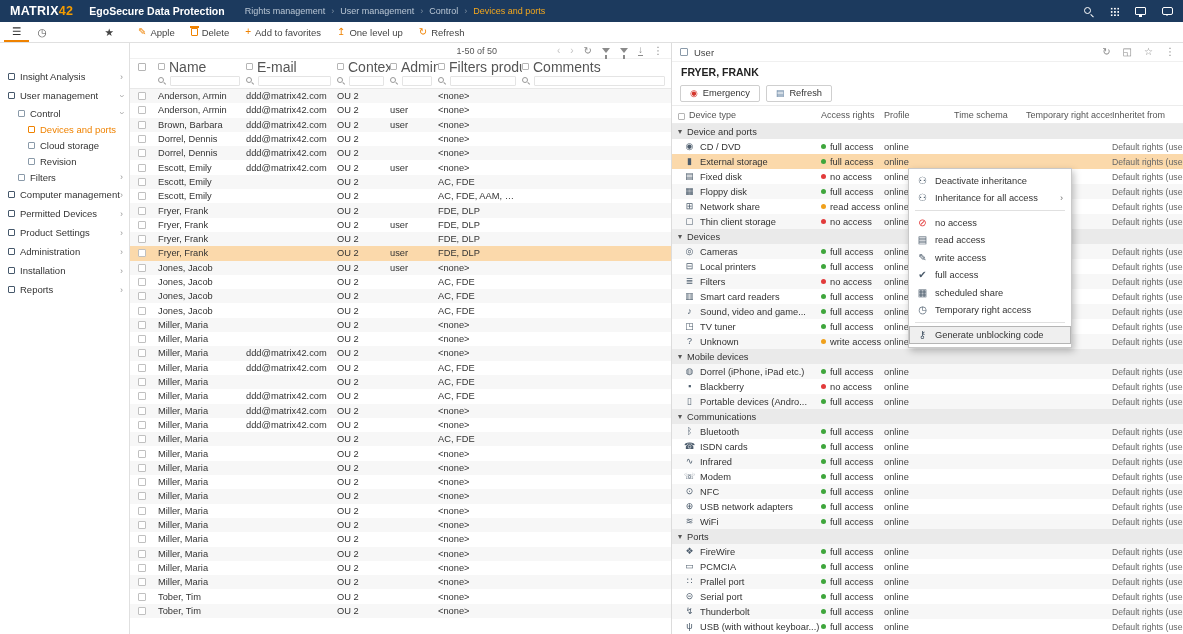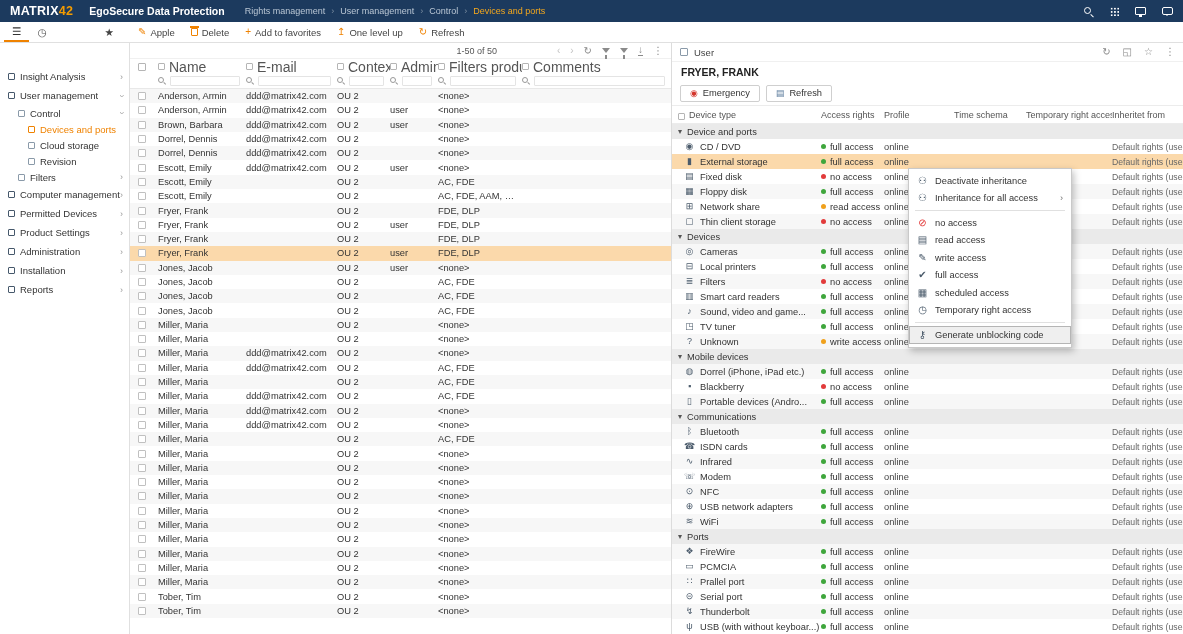--- a/index.html
+++ b/index.html
@@ -1137,21 +1137,21 @@
     <div class="cm-item">
       <span class="cm-ic">✎</span>
       <span class="cm-lb">write access</span>
     </div>
     <div class="cm-item">
       <span class="cm-ic">✔</span>
       <span class="cm-lb">full access</span>
     </div>
     <div class="cm-item">
       <span class="cm-ic">▦</span>
-      <span class="cm-lb">scheduled access</span>
+      <span class="cm-lb">scheduled share</span>
     </div>
     <div class="cm-item">
       <span class="cm-ic">◷</span>
       <span class="cm-lb">Temporary right access</span>
     </div>
     <div class="cm-sep"></div>
     <div class="cm-item hl">
       <span class="cm-ic">⚷</span>
       <span class="cm-lb">Generate unblocking code</span>
     </div>

